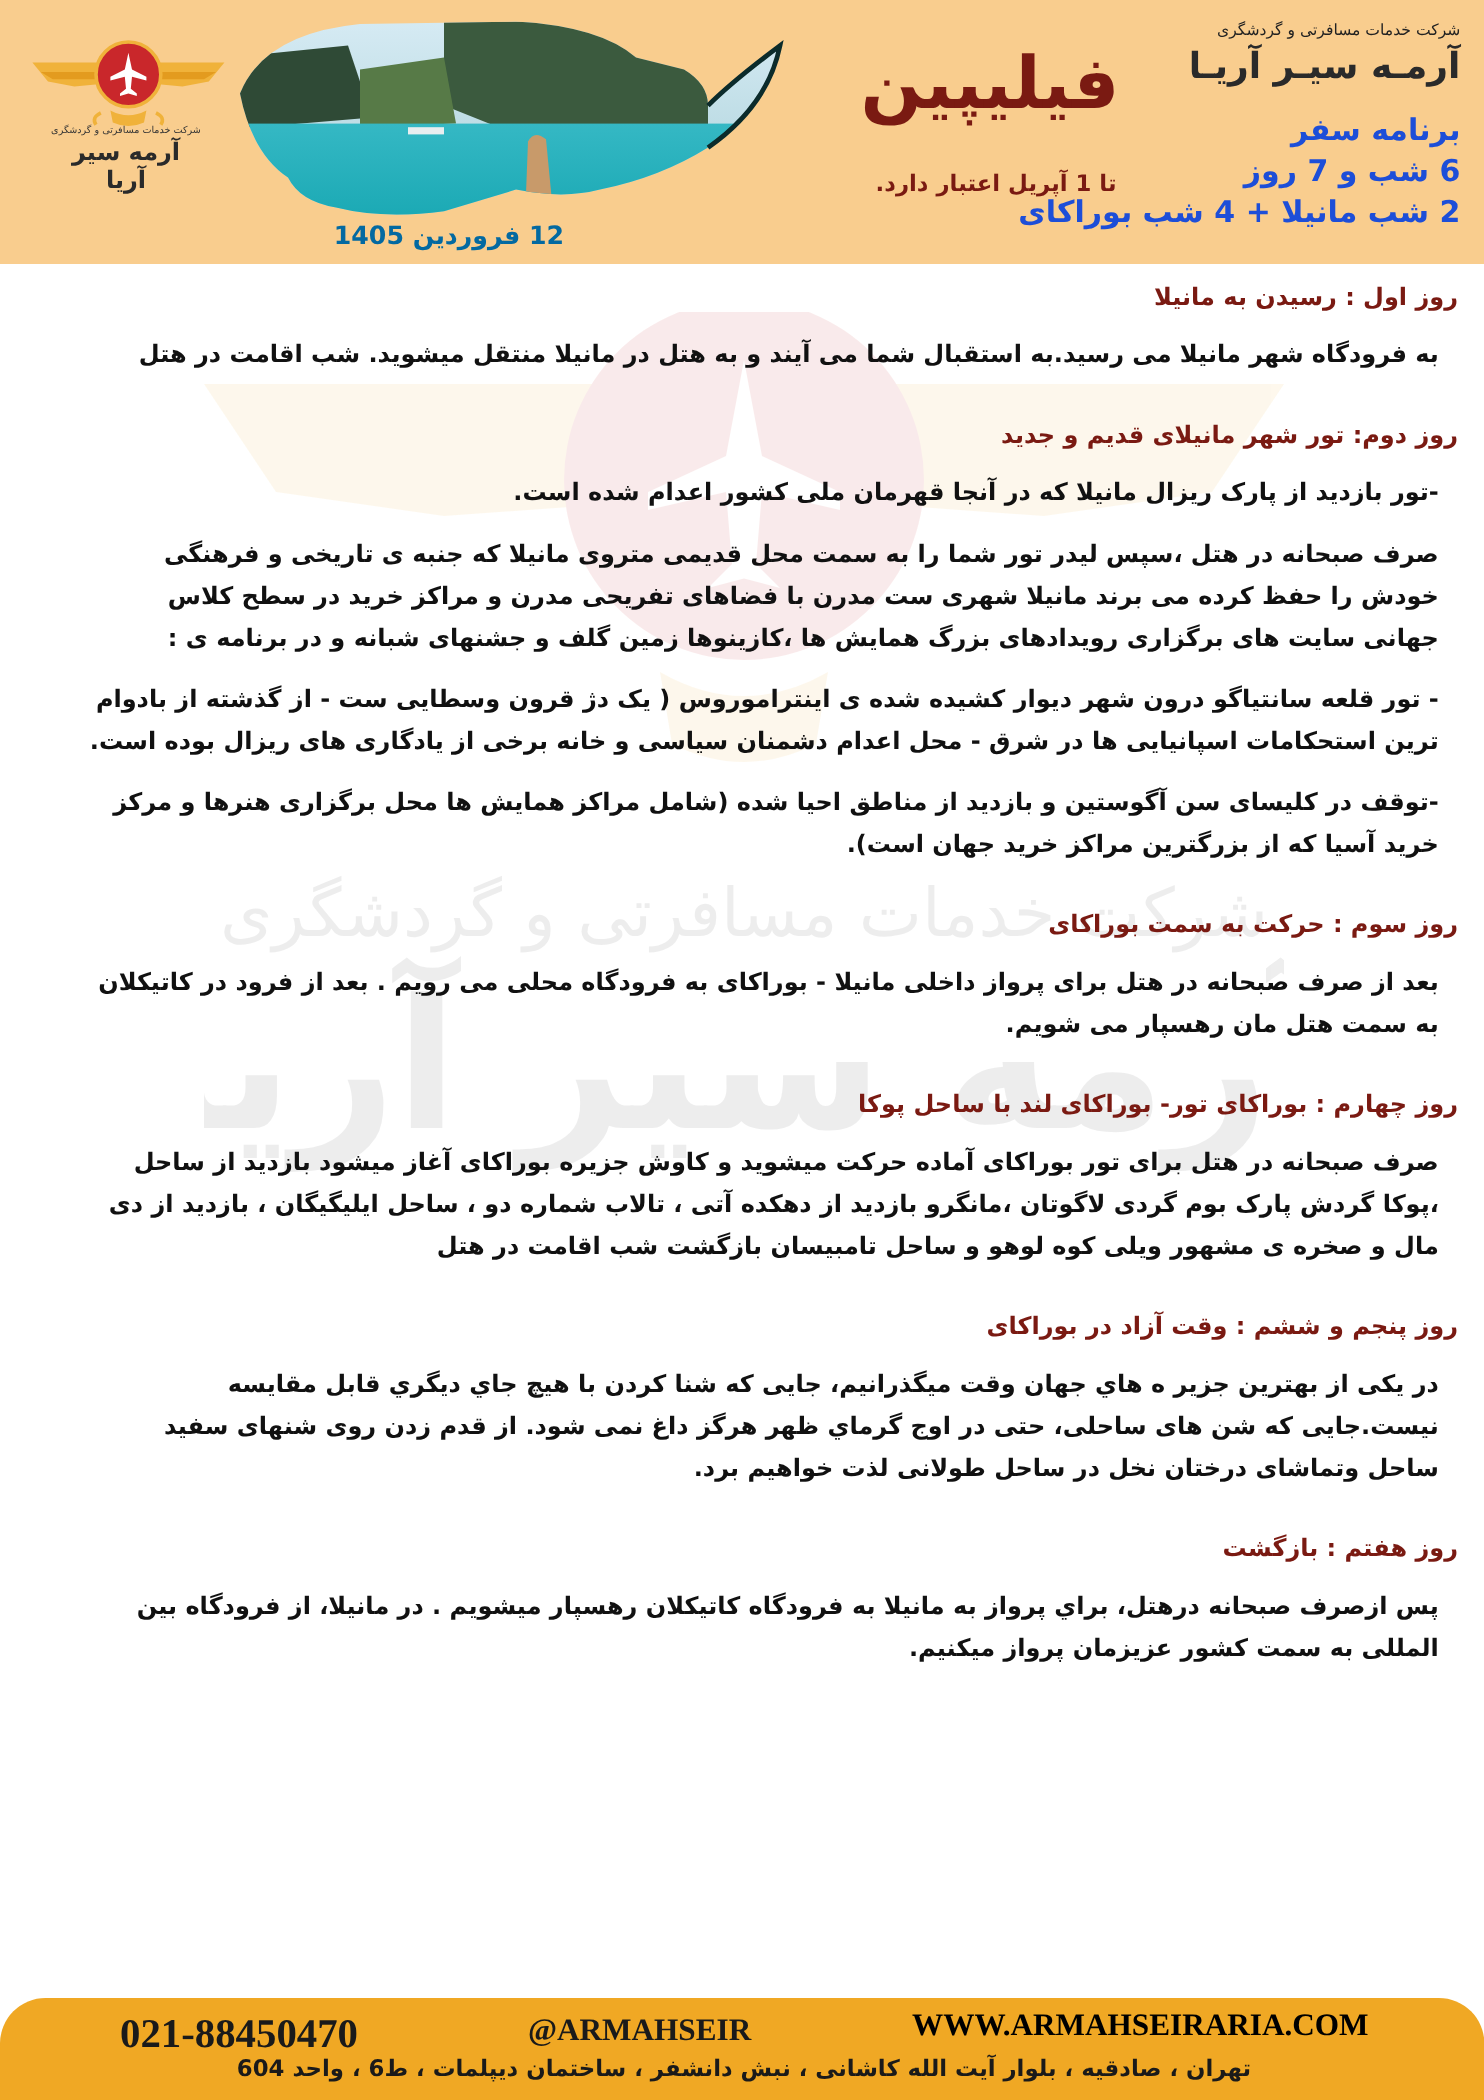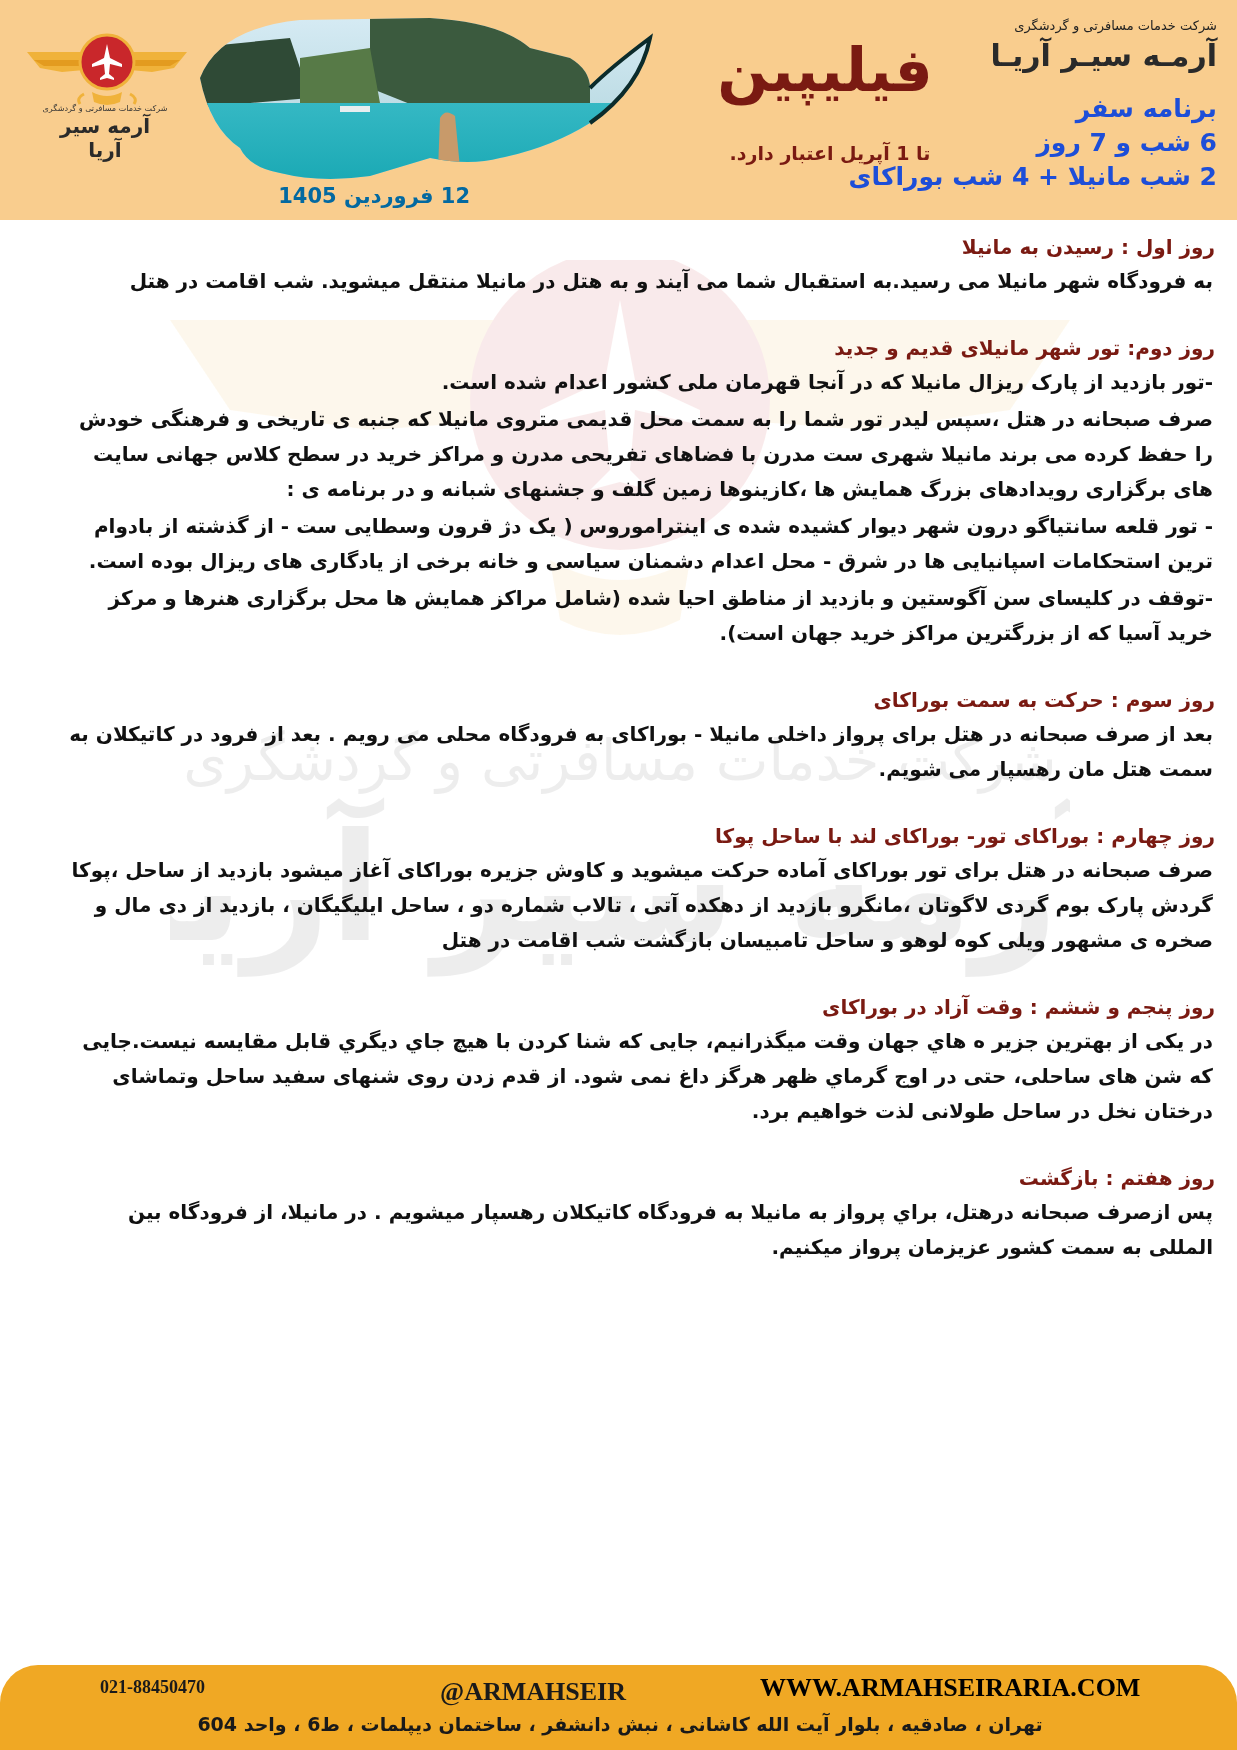--- a/index.html
+++ b/index.html
@@ -14,23 +14,23 @@
   .title { position:absolute; left:690px; top:40px; width:270px; text-align:center; font-size:60px; font-weight:bold; color:#7a1a12; direction:rtl; line-height:1; }
   .validity { position:absolute; left:700px; top:142px; width:260px; text-align:center; font-size:19px; font-weight:bold; color:#7a1a12; direction:rtl; }
   .brand-small { position:absolute; right:20px; top:18px; font-size:13px; color:#222; direction:rtl; }
   .brand-big { position:absolute; right:20px; top:38px; font-size:30px; font-weight:bold; color:#2a2a2a; direction:rtl; letter-spacing:1px; }
   .program { position:absolute; right:20px; top:92px; font-size:25px; font-weight:bold; color:#1d4ed8; direction:rtl; text-align:right; line-height:34px; }
   .watermark { position:absolute; left:170px; top:260px; width:900px; height:760px; opacity:0.09; pointer-events:none; }
   .content { position:absolute; left:55px; top:232px; width:1160px; direction:rtl; text-align:right; }
   .day { margin-bottom:34px; }
   .day-title { color:#7a1a12; font-weight:bold; font-size:20px; line-height:30px; }
   .day-body { color:#111; font-weight:bold; font-size:20px; line-height:35px; }
-  .day-body p { margin:2px; }
+  .day-body p { margin:16px; }
   .footer { position:absolute; left:0; top:1665px; width:1237px; height:85px; background:#f0a824; border-radius:38px 38px 0 0; }
-  .f-phone { position:absolute; left:100px; top:12px; font-family:"Liberation Serif", serif; font-size:18px; font-weight:bold; color:#1a1a1a; }
+  .f-phone { position:absolute; left:100px; top:12px; font-family:"Liberation Serif", serif; font-size:34px; font-weight:bold; color:#1a1a1a; }
   .f-insta { position:absolute; left:440px; top:12px; font-family:"Liberation Serif", serif; font-size:26px; font-weight:bold; color:#1a1a1a; }
   .f-web { position:absolute; left:760px; top:8px; font-family:"Liberation Serif", serif; font-size:26px; font-weight:bold; color:#000000; }
   .f-addr { position:absolute; left:180px; top:48px; width:880px; text-align:center; font-size:19px; font-weight:bold; color:#1a1a1a; direction:rtl; }
 </style>
 </head>
 <body>
 
 <div class="header">
   <svg class="logo-left" viewBox="0 0 170 110">
     <path d="M5 22 L60 22 L62 40 L40 42 L18 38 Z" fill="#f0b23a"></path>

